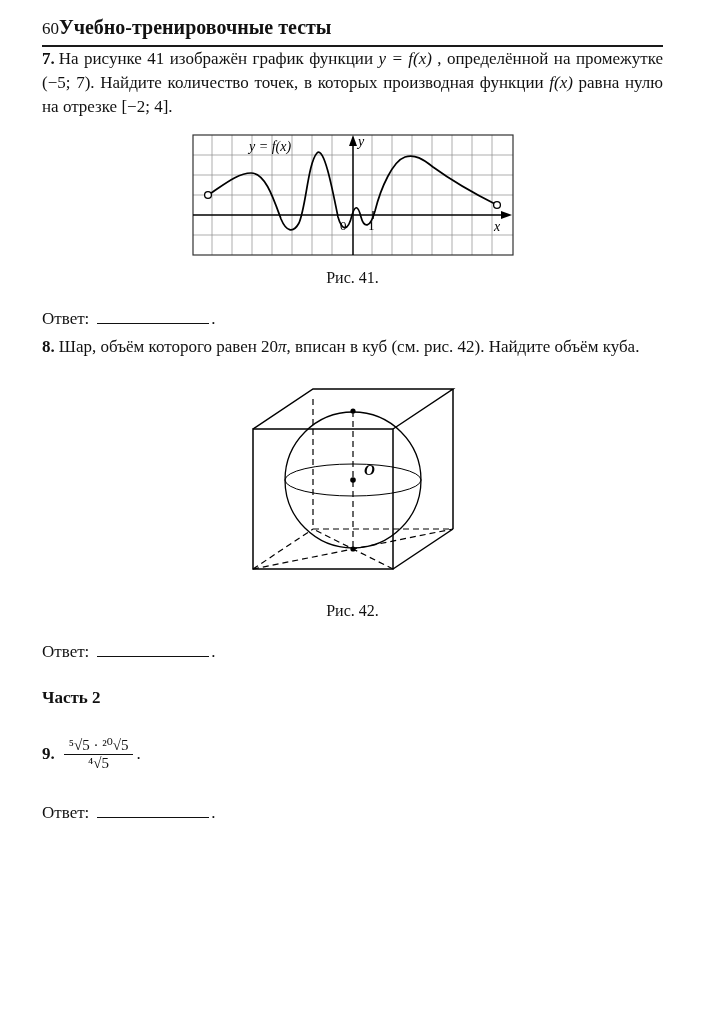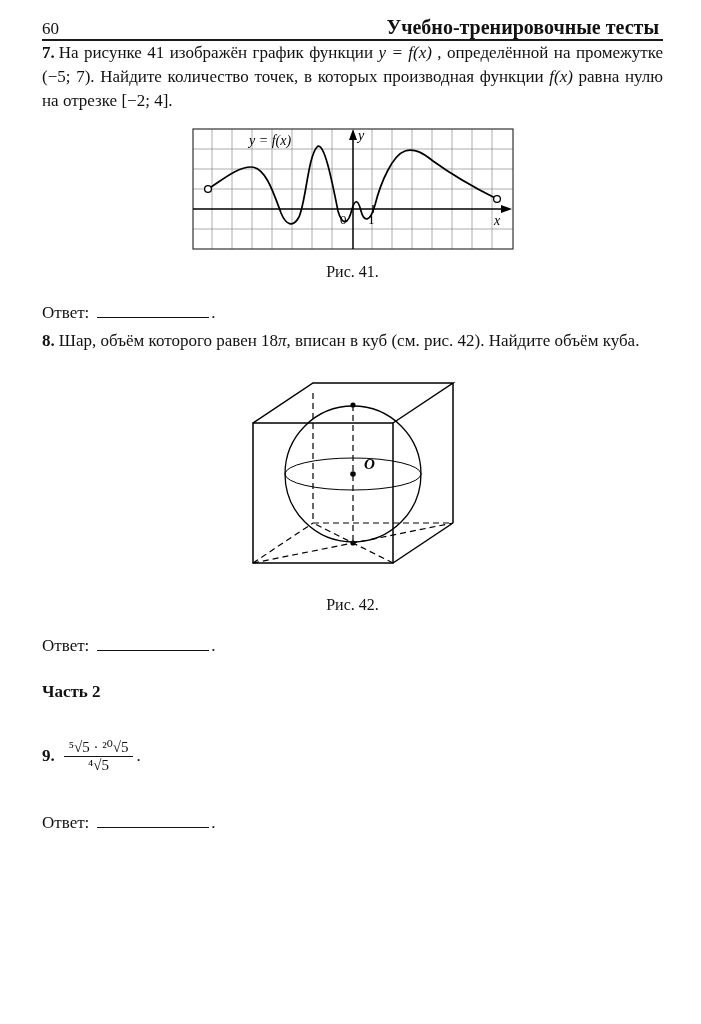--- a/index.html
+++ b/index.html
@@ -9,23 +9,23 @@
     height: 1024px;
     overflow: hidden;
     font-family: "Liberation Serif", "DejaVu Serif", serif;
     color: #111;
   }
   .page { padding: 16px 38px 0 42px; }
 
   
   .pg-header {
     display: flex;
-    justify-content: space-between;
     align-items: flex-end;
     border-bottom: 2px solid #1a1a1a;
+    padding-bottom: 6px;
   }
   .pg-num { font-size: 17px; }
   .pg-title { font-size: 20px; font-weight: bold; padding-right: 4px; }
 
   
   .problem {
     font-size: 17px;
     line-height: 1.42;
     text-align: justify;
     margin-top: 0;
@@ -64,21 +64,21 @@
     font-size: 17px;
     font-weight: bold;
     margin-top: 26px;
   }
 
   
   .frac {
     display: inline-block;
     vertical-align: middle;
     text-align: center;
-    margin: 16px 3px;
+    margin: 8px 3px;
     font-size: 15px;
     line-height: 1.25;
   }
   .frac .num { border-bottom: 1.3px solid #111; padding: 0 5px 1px 5px; }
   .frac .den { padding-top: 1px; }
 
   .p9 { display: flex; align-items: center; margin-top: 20px; font-size: 17px; }
   .p9 b { margin-right: 6px; }
   .p9 .lead { margin-right: 10px; }
 
@@ -130,21 +130,21 @@
       <text x="149" y="97" font-size="13">0</text>
       <text x="177" y="97" font-size="13">1</text>
     </svg>
     <div class="fig-caption">Рис. 41.</div>
   </div>
 
   <div class="answer">
     <span>Ответ:</span><span class="blank"></span><span>.</span>
   </div>
 
-  <p class="problem"><b>8.</b><span>Шар, объём которого равен 18</span><i class="math">π</i><span>, вписан в куб (см. рис. 42). Найдите объём куба.</span></p>
+  <p class="problem"><b>8.</b><span>Шар, объём которого равен 20</span><i class="math">π</i><span>, вписан в куб (см. рис. 42). Найдите объём куба.</span></p>
 
   <div class="figure">
     <svg width="262" height="216" viewBox="0 0 262 216">
 
       <g stroke="#000" stroke-width="1.2" stroke-dasharray="6 4" fill="none">
         <line x1="91" y1="25" x2="91" y2="155"></line>
         <line x1="91" y1="155" x2="231" y2="155"></line>
         <line x1="31" y1="195" x2="91" y2="155"></line>
         <line x1="31" y1="195" x2="231" y2="155"></line>
         <line x1="171" y1="195" x2="91" y2="155"></line>

